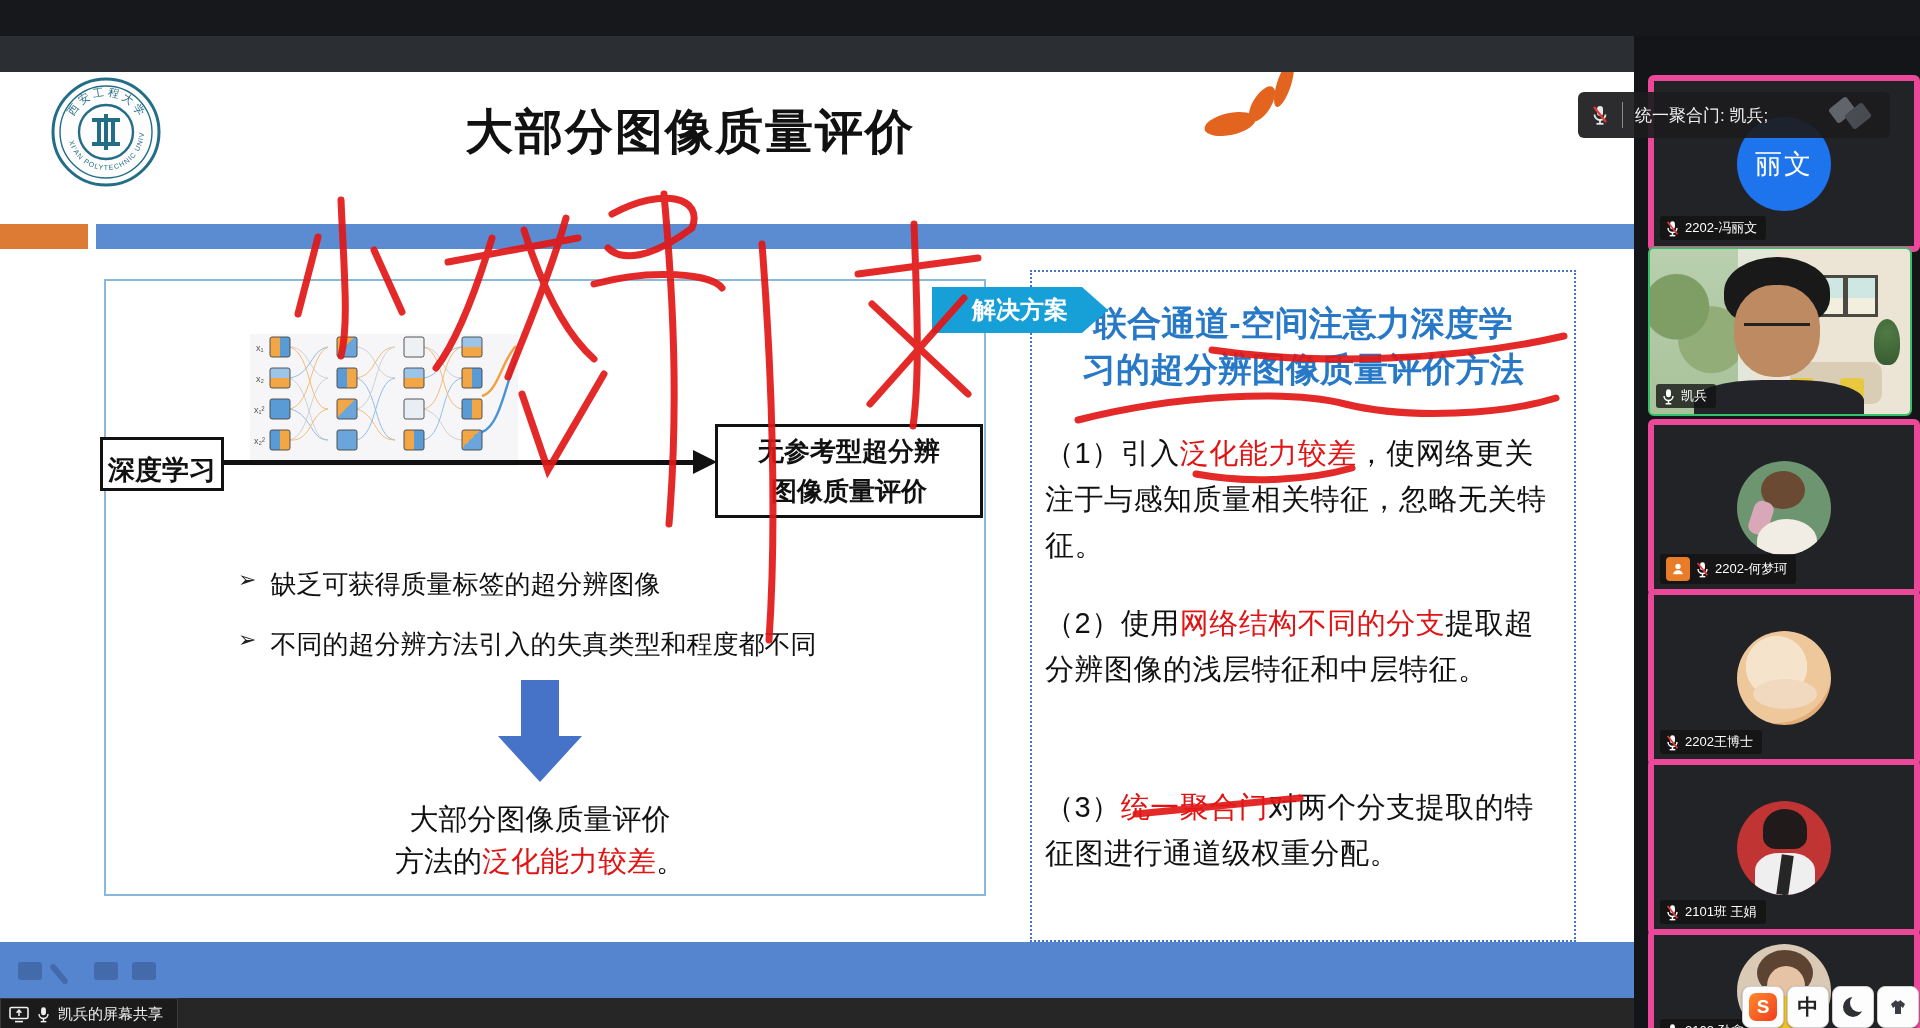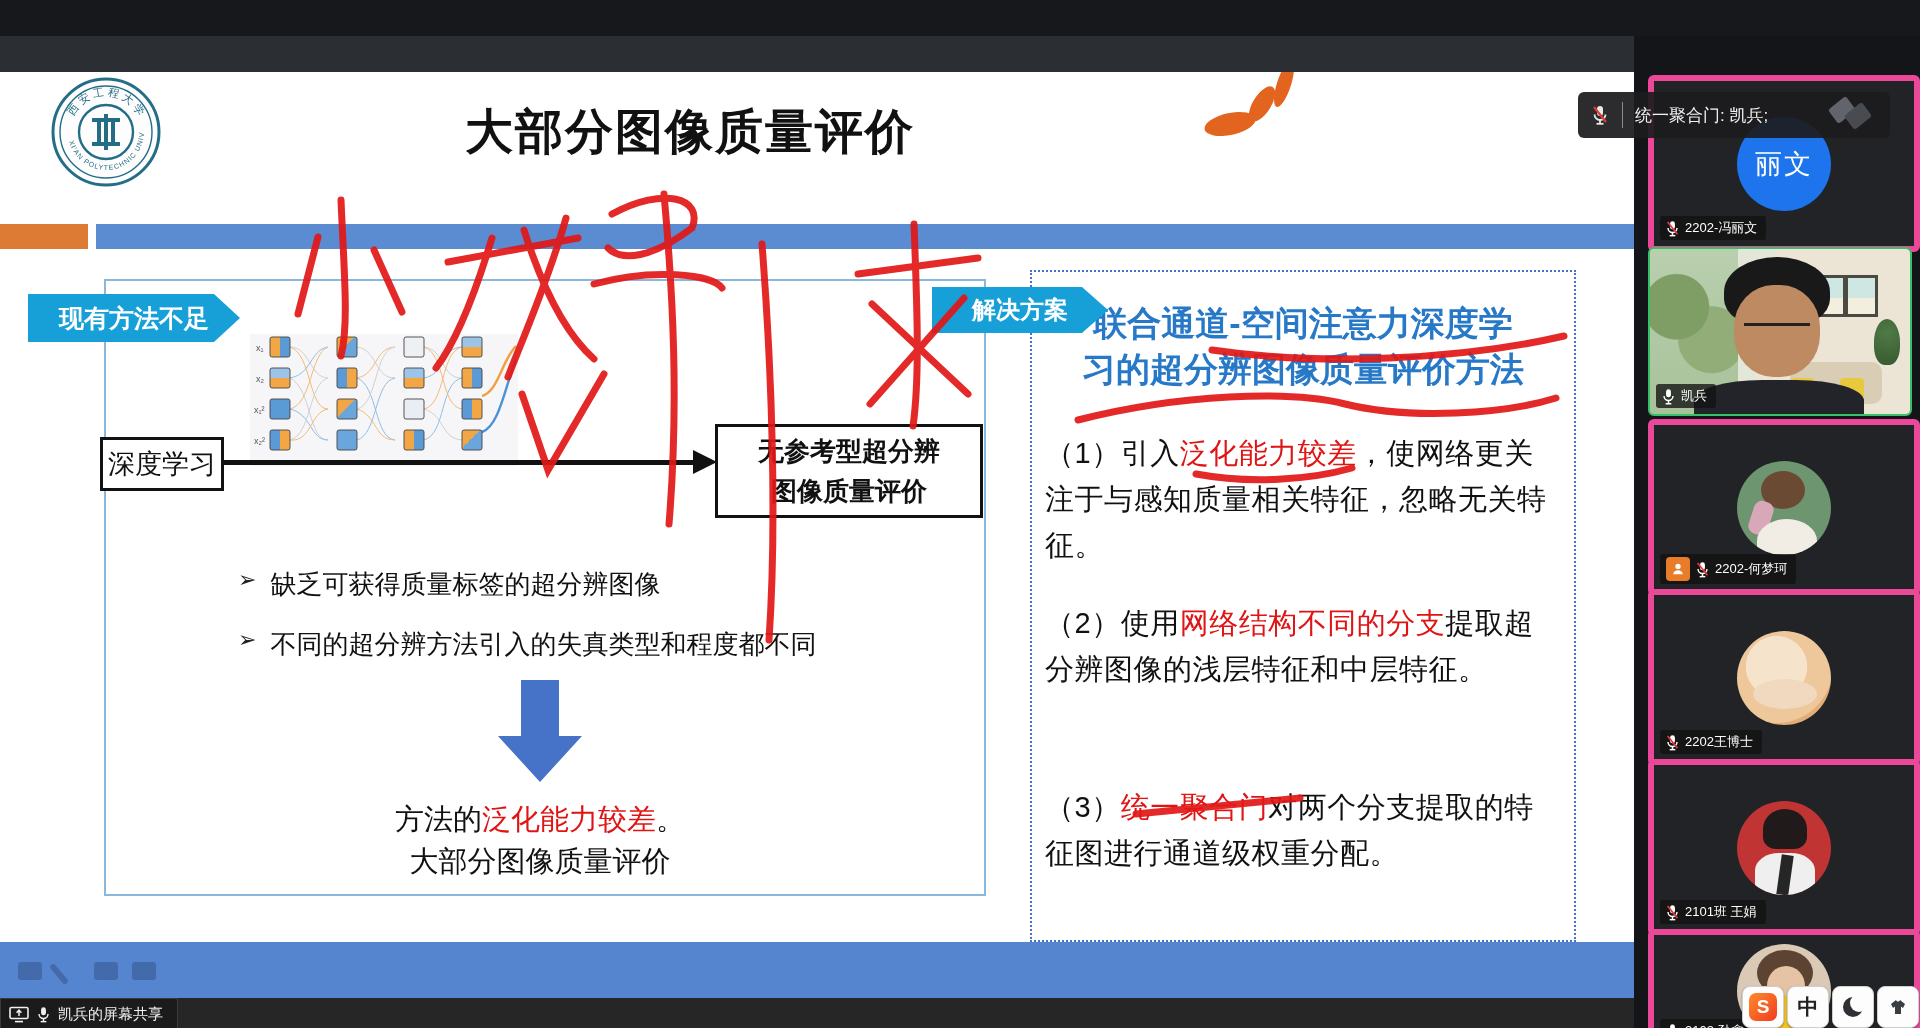--- a/index.html
+++ b/index.html
@@ -33,21 +33,21 @@
   .panel-right{left:1030px;top:198px;width:542px;height:668px;border:2px dotted #4673c8;}
 
   .chevron{height:48px;background:#17a0d8;color:#fff;font-weight:bold;display:flex;
       align-items:center;justify-content:center;
       clip-path:polygon(0 0,calc(100% - 26px) 0,100% 50%,calc(100% - 26px) 100%,0 100%);}
   .chevron1{left:28px;top:222px;width:212px;font-size:25px;}
   .chevron2{left:932px;top:215px;width:176px;height:46px;font-size:24px;}
 
   .kbox{border:3px solid #111;background:#fff;color:#111;display:flex;flex-direction:column;
       align-items:center;justify-content:center;text-align:center;}
-  .box-dl{left:100px;top:365px;width:118px;height:48px;font-size:27px;font-weight:normal;}
+  .box-dl{left:100px;top:365px;width:118px;height:48px;font-size:27px;font-weight:bold;justify-content:flex-end;}
   .box-nr{left:715px;top:352px;width:262px;height:88px;font-size:26px;line-height:40px;font-weight:bold;}
   .harrow-line{left:221px;top:388px;width:476px;height:5px;background:#111;}
   .harrow-head{left:693px;top:378px;width:0;height:0;border-left:24px solid #111;
       border-top:12px solid transparent;border-bottom:12px solid transparent;}
 
   .bullet{left:238px;width:720px;color:#111;font-size:26px;display:flex;gap:14px;}
   .bullet .mark{font-size:22px;color:#222;}
   .down-arrow-shaft{left:521px;top:608px;width:38px;height:56px;background:#4673c8;}
   .down-arrow-head{left:498px;top:664px;width:0;height:0;border-top:46px solid #4673c8;
       border-left:42px solid transparent;border-right:42px solid transparent;}
@@ -171,23 +171,20 @@
     <svg class="abs petals" viewBox="0 0 110 85">
       <ellipse cx="30" cy="62" rx="26" ry="11" fill="#e2641e" transform="rotate(-12 30 62)"></ellipse>
       <ellipse cx="62" cy="42" rx="9" ry="20" fill="#e2641e" transform="rotate(32 62 42)"></ellipse>
       <ellipse cx="84" cy="22" rx="7" ry="24" fill="#e2641e" transform="rotate(18 84 22)"></ellipse>
     </svg>
 
     <div class="abs accent-orange"></div>
     <div class="abs accent-blue"></div>
 
     <div class="abs panel-left"></div>
-    <div class="abs chevron chevron1">
-      <span>现有方法不足</span>
-    </div>
 
     <svg class="abs nnfig" width="268" height="132" viewBox="0 0 268 132">
       <rect x="0" y="0" width="268" height="132" fill="#f6f6f8"></rect>
       <defs>
         <linearGradient id="gA" x1="0" y1="0" x2="1" y2="0">
             <stop offset=".5" stop-color="#f2a646"></stop>
             <stop offset=".5" stop-color="#5b9bd5"></stop>
           </linearGradient>
         <linearGradient id="gB" x1="0" y1="0" x2="1" y2="0">
             <stop offset=".5" stop-color="#5b9bd5"></stop>
@@ -267,24 +264,24 @@
       <span>缺乏可获得质量标签的超分辨图像</span>
     </div>
     <div class="abs bullet" style="top:555px">
       <span class="mark">➢</span>
       <span>不同的超分辨方法引入的失真类型和程度都不同</span>
     </div>
 
     <div class="abs down-arrow-shaft"></div>
     <div class="abs down-arrow-head"></div>
     <div class="abs conclusion">
+      <div><span>大部分图像质量评价</span></div>
       <div>
         <span>方法的</span><span class="red">泛化能力较差</span><span>。</span>
       </div>
-      <div><span>大部分图像质量评价</span></div>
     </div>
 
     <div class="abs panel-right"></div>
     <div class="abs rp-heading">
       <div>联合通道-空间注意力深度学</div>
       <div>习的超分辨图像质量评价方法</div>
     </div>
     <div class="abs chevron chevron2">
       <span>解决方案</span>
     </div>

